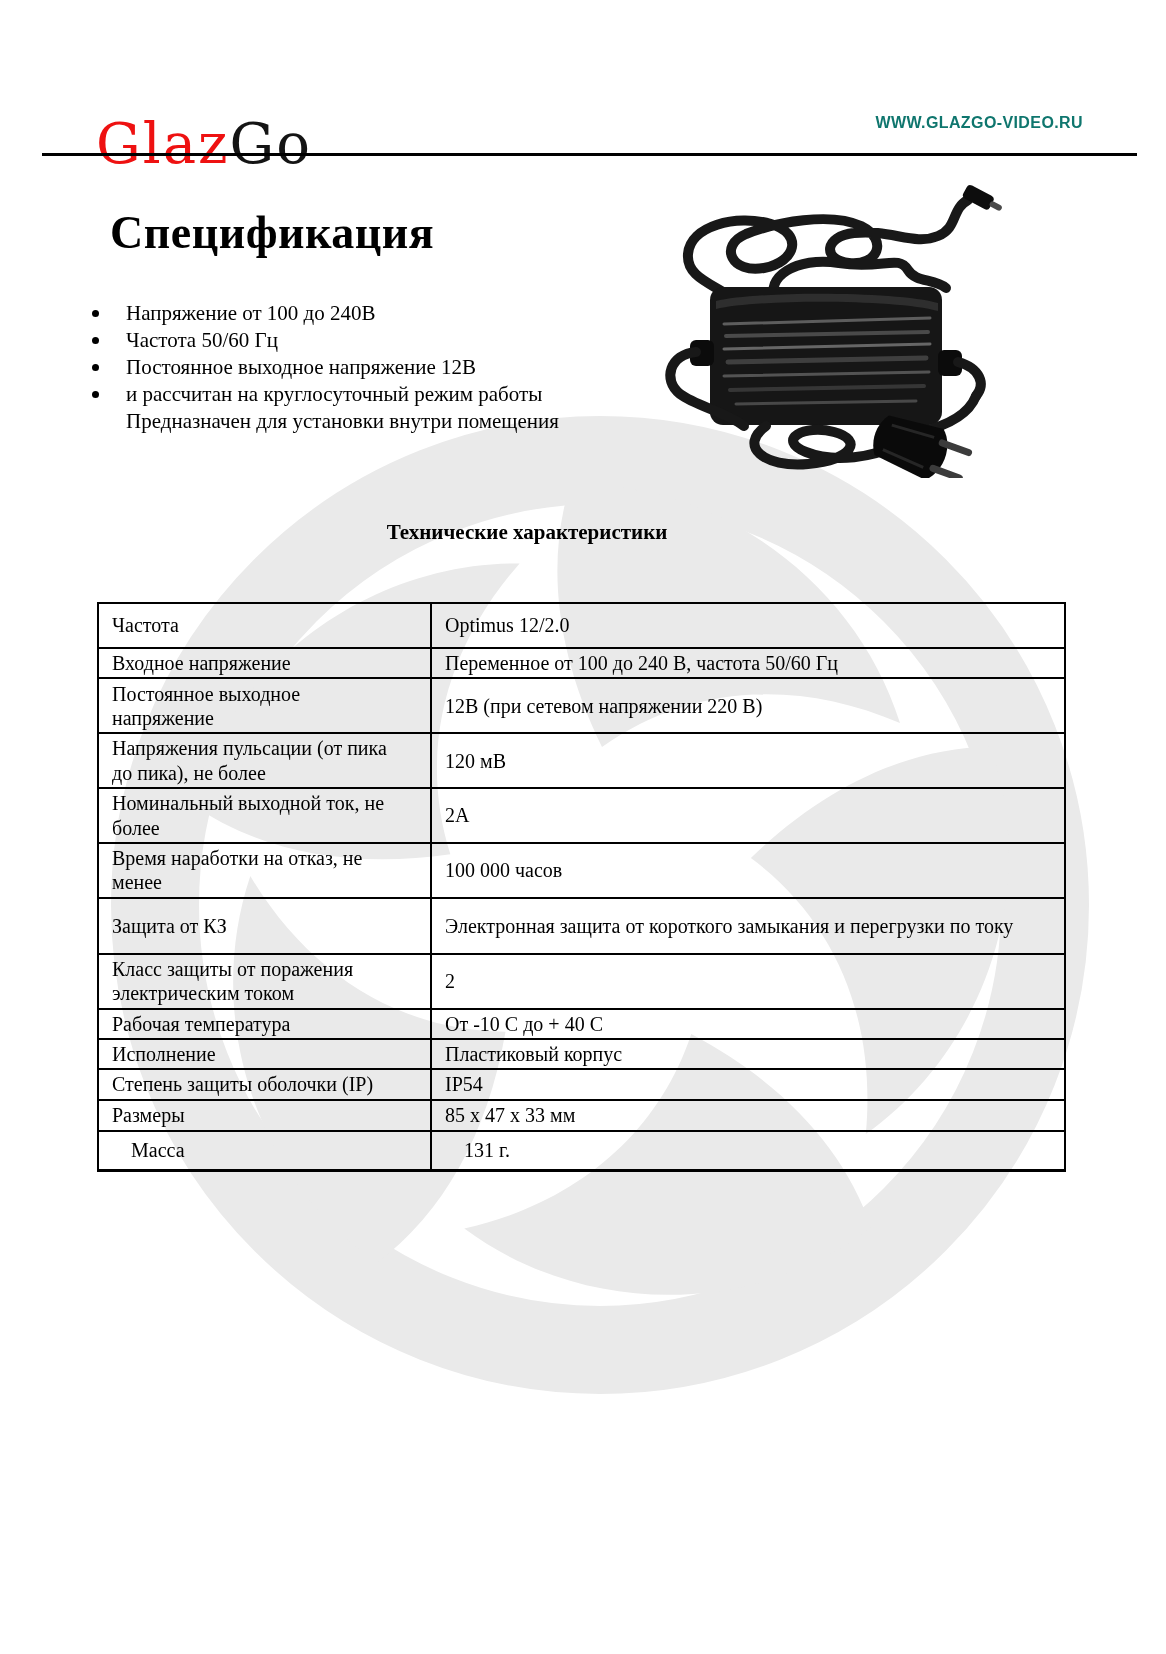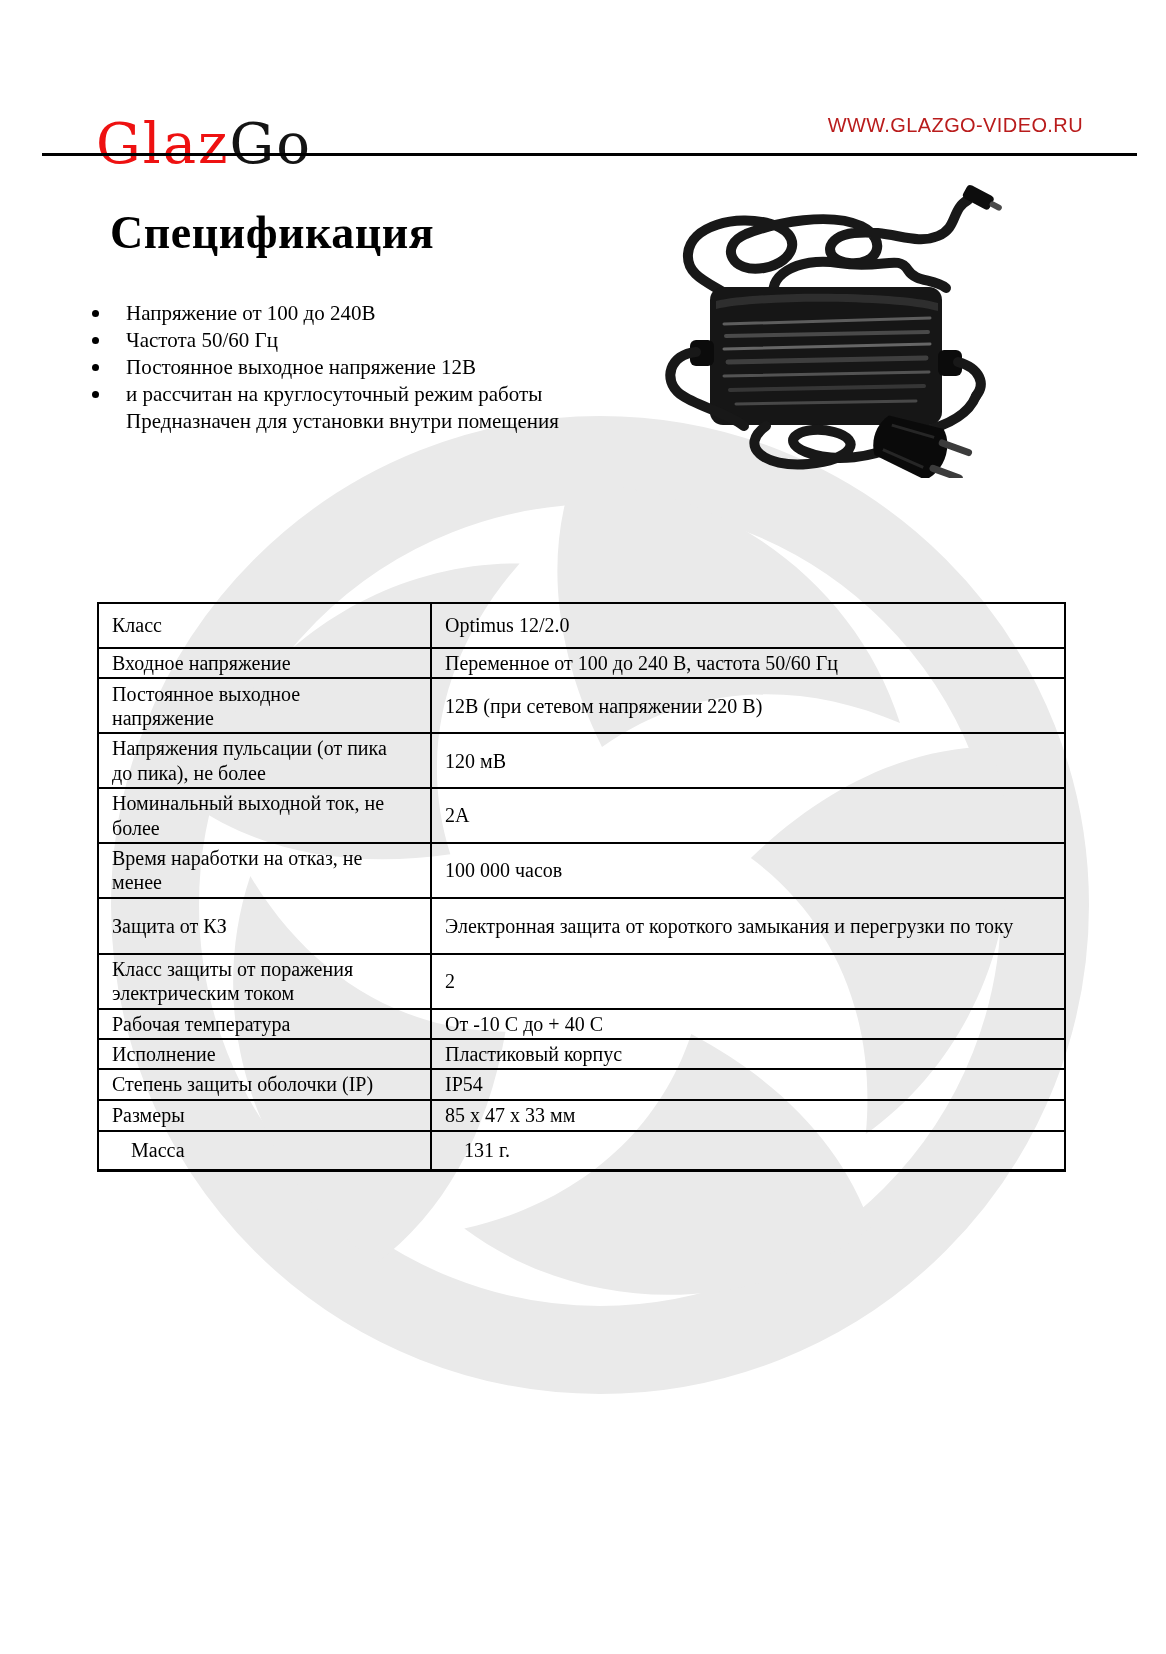--- a/index.html
+++ b/index.html
@@ -15,22 +15,22 @@
   .logo{
     position:absolute; left:96px; top:88px;
     font-family:"DejaVu Serif", serif; font-size:56px; line-height:1;
     letter-spacing:2px;
     margin-top:28px;
   }
   .logo .red{color:#ee1111;}
   .logo .dark{color:#141414;}
   .site{
     position:absolute; top:114px; right:83px;
-    font-family:"Liberation Sans", sans-serif; font-weight:normal;
-    font-size:20px; letter-spacing:0.4px; color:#b91c1c;
+    font-family:"Liberation Sans", sans-serif; font-weight:bold;
+    font-size:16px; letter-spacing:0.4px; color:#0f766e;
   }
   .rule{position:absolute; left:42px; top:153px; width:1095px; height:3px; background:#000;}
 
   
   .title{position:absolute; left:110px; top:206px; font-size:46px; font-weight:bold; letter-spacing:0.5px;}
   .features{position:absolute; left:92px; top:300px; width:580px; font-size:21px; line-height:27px;}
   .feature{display:flex;}
   .bullet-dot{
     width:34px; flex:0 0 34px; display:flex; align-items:flex-start; padding-top:10px;
   }
@@ -169,29 +169,30 @@
       </g>
 
       <g transform="rotate(20 268 262)">
         <path d="M234,242 L290,236 C305,249 305,277 290,290 L234,284 C225,271 225,255 234,242 Z" fill="#0a0a0a"></path>
         <rect x="290" y="246" width="35" height="7" rx="3.5" fill="#3c3c3c"></rect>
         <rect x="290" y="273" width="35" height="7" rx="3.5" fill="#3c3c3c"></rect>
         <path d="M240,250 L284,247 M240,276 L284,279" stroke="#262626" stroke-width="3" fill="none"></path>
       </g>
     </svg>
 
+    <div class="specs-heading">Технические характеристики</div>
 
     <table class="specs">
       <colgroup>
           <col style="width:333px">
           <col>
         </colgroup>
       <tbody>
         <tr>
-          <td class="lbl">Класс</td>
+          <td class="lbl">Частота</td>
           <td>Optimus 12/2.0</td>
         </tr>
         <tr>
           <td class="lbl">Входное напряжение</td>
           <td>Переменное от 100 до 240 В, частота 50/60 Гц</td>
         </tr>
         <tr>
           <td class="lbl">Постоянное выходное напряжение</td>
           <td>12В (при сетевом напряжении 220 В)</td>
         </tr>

